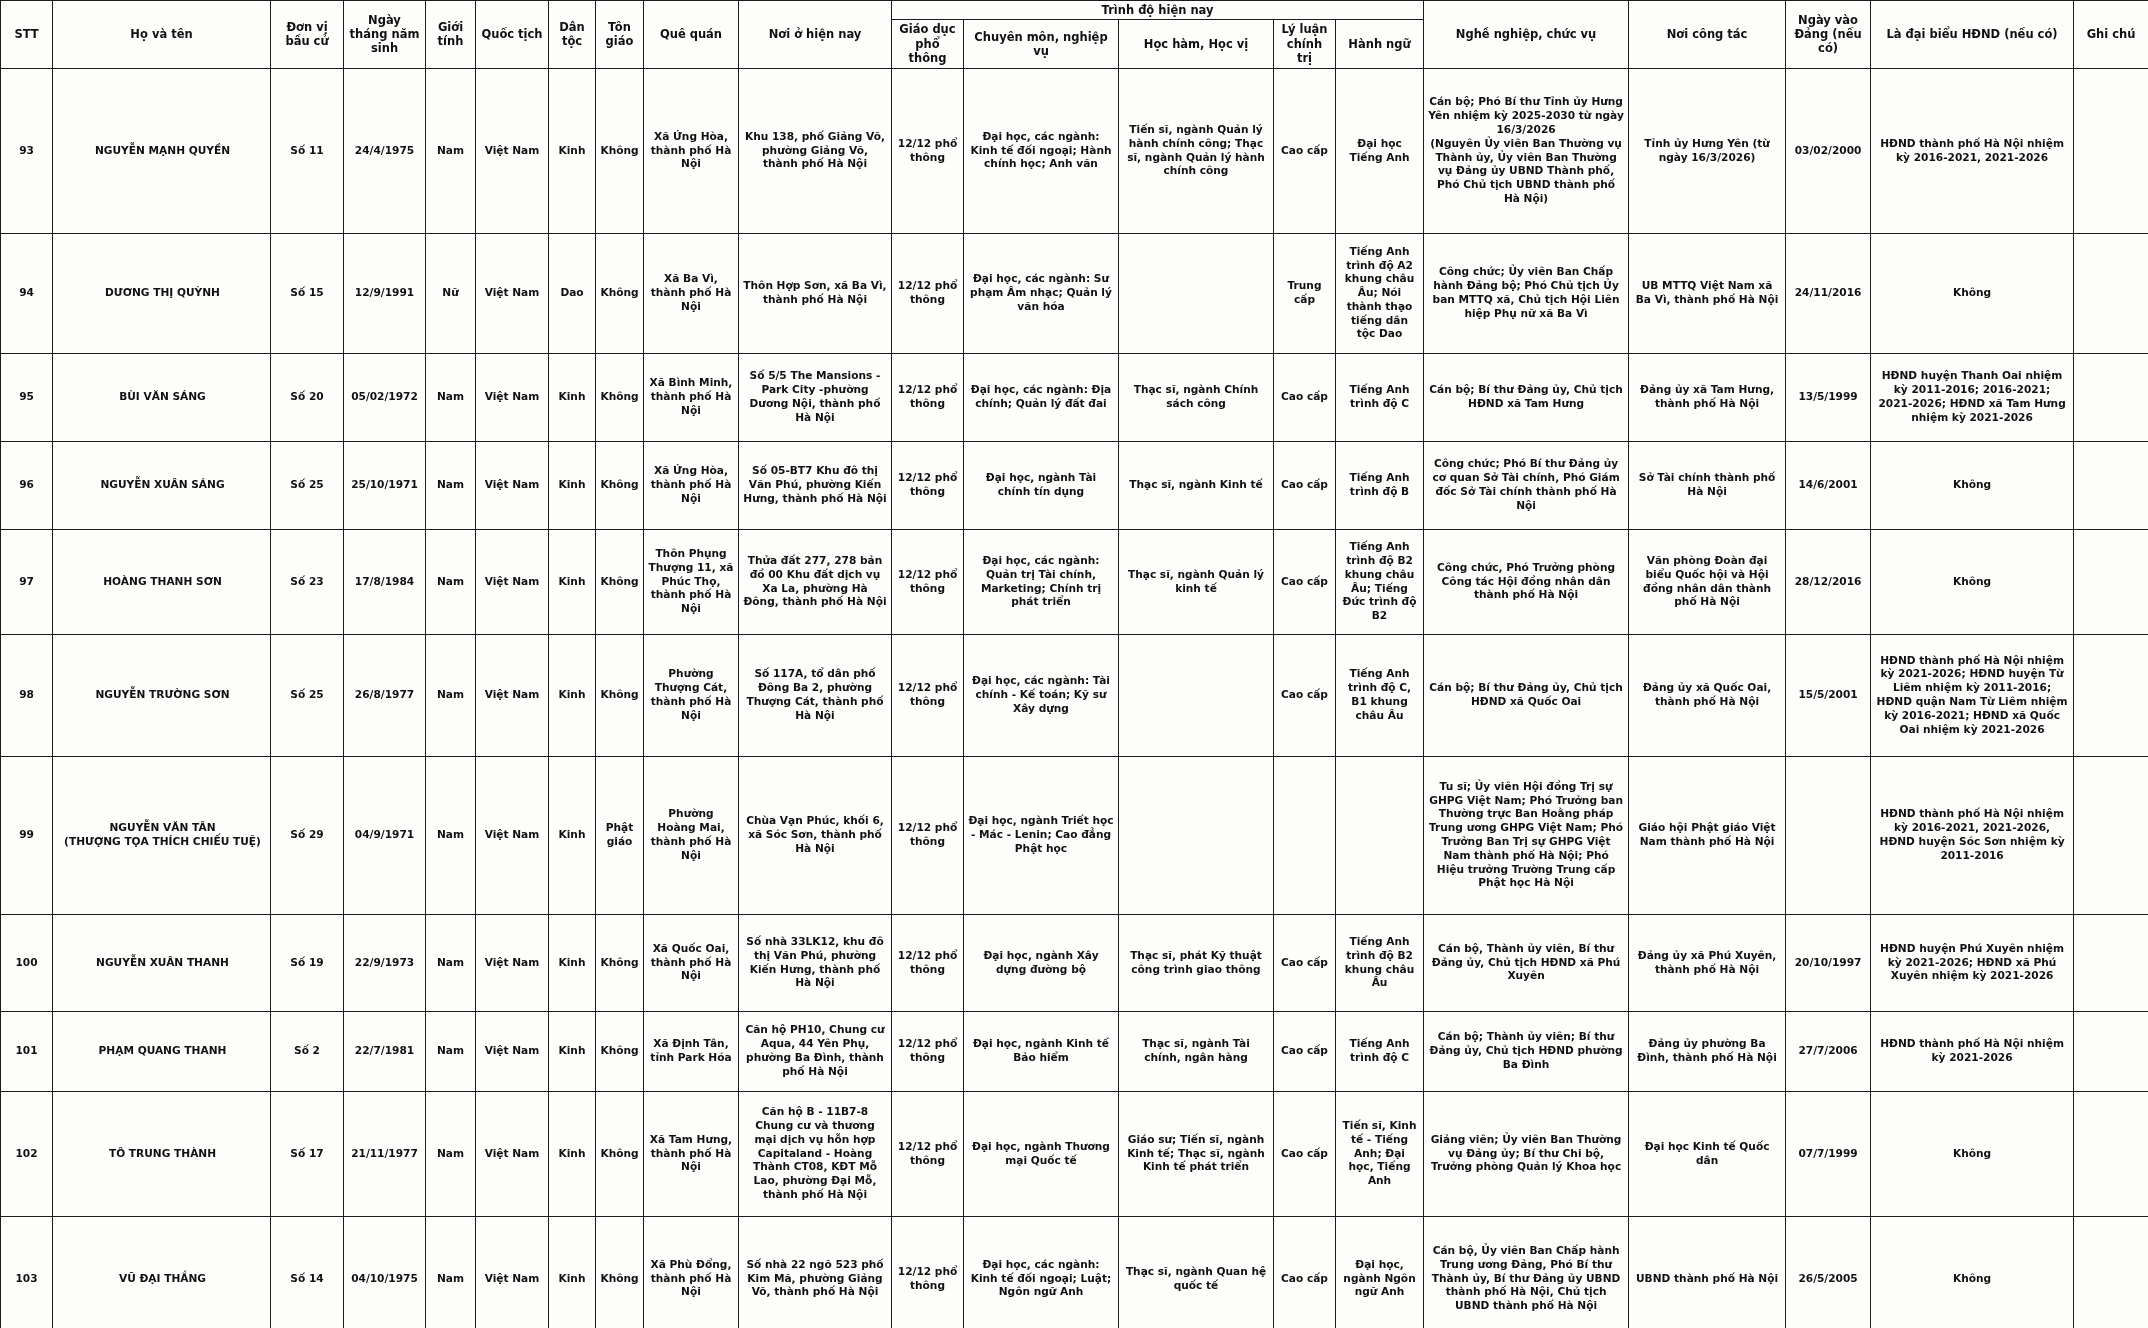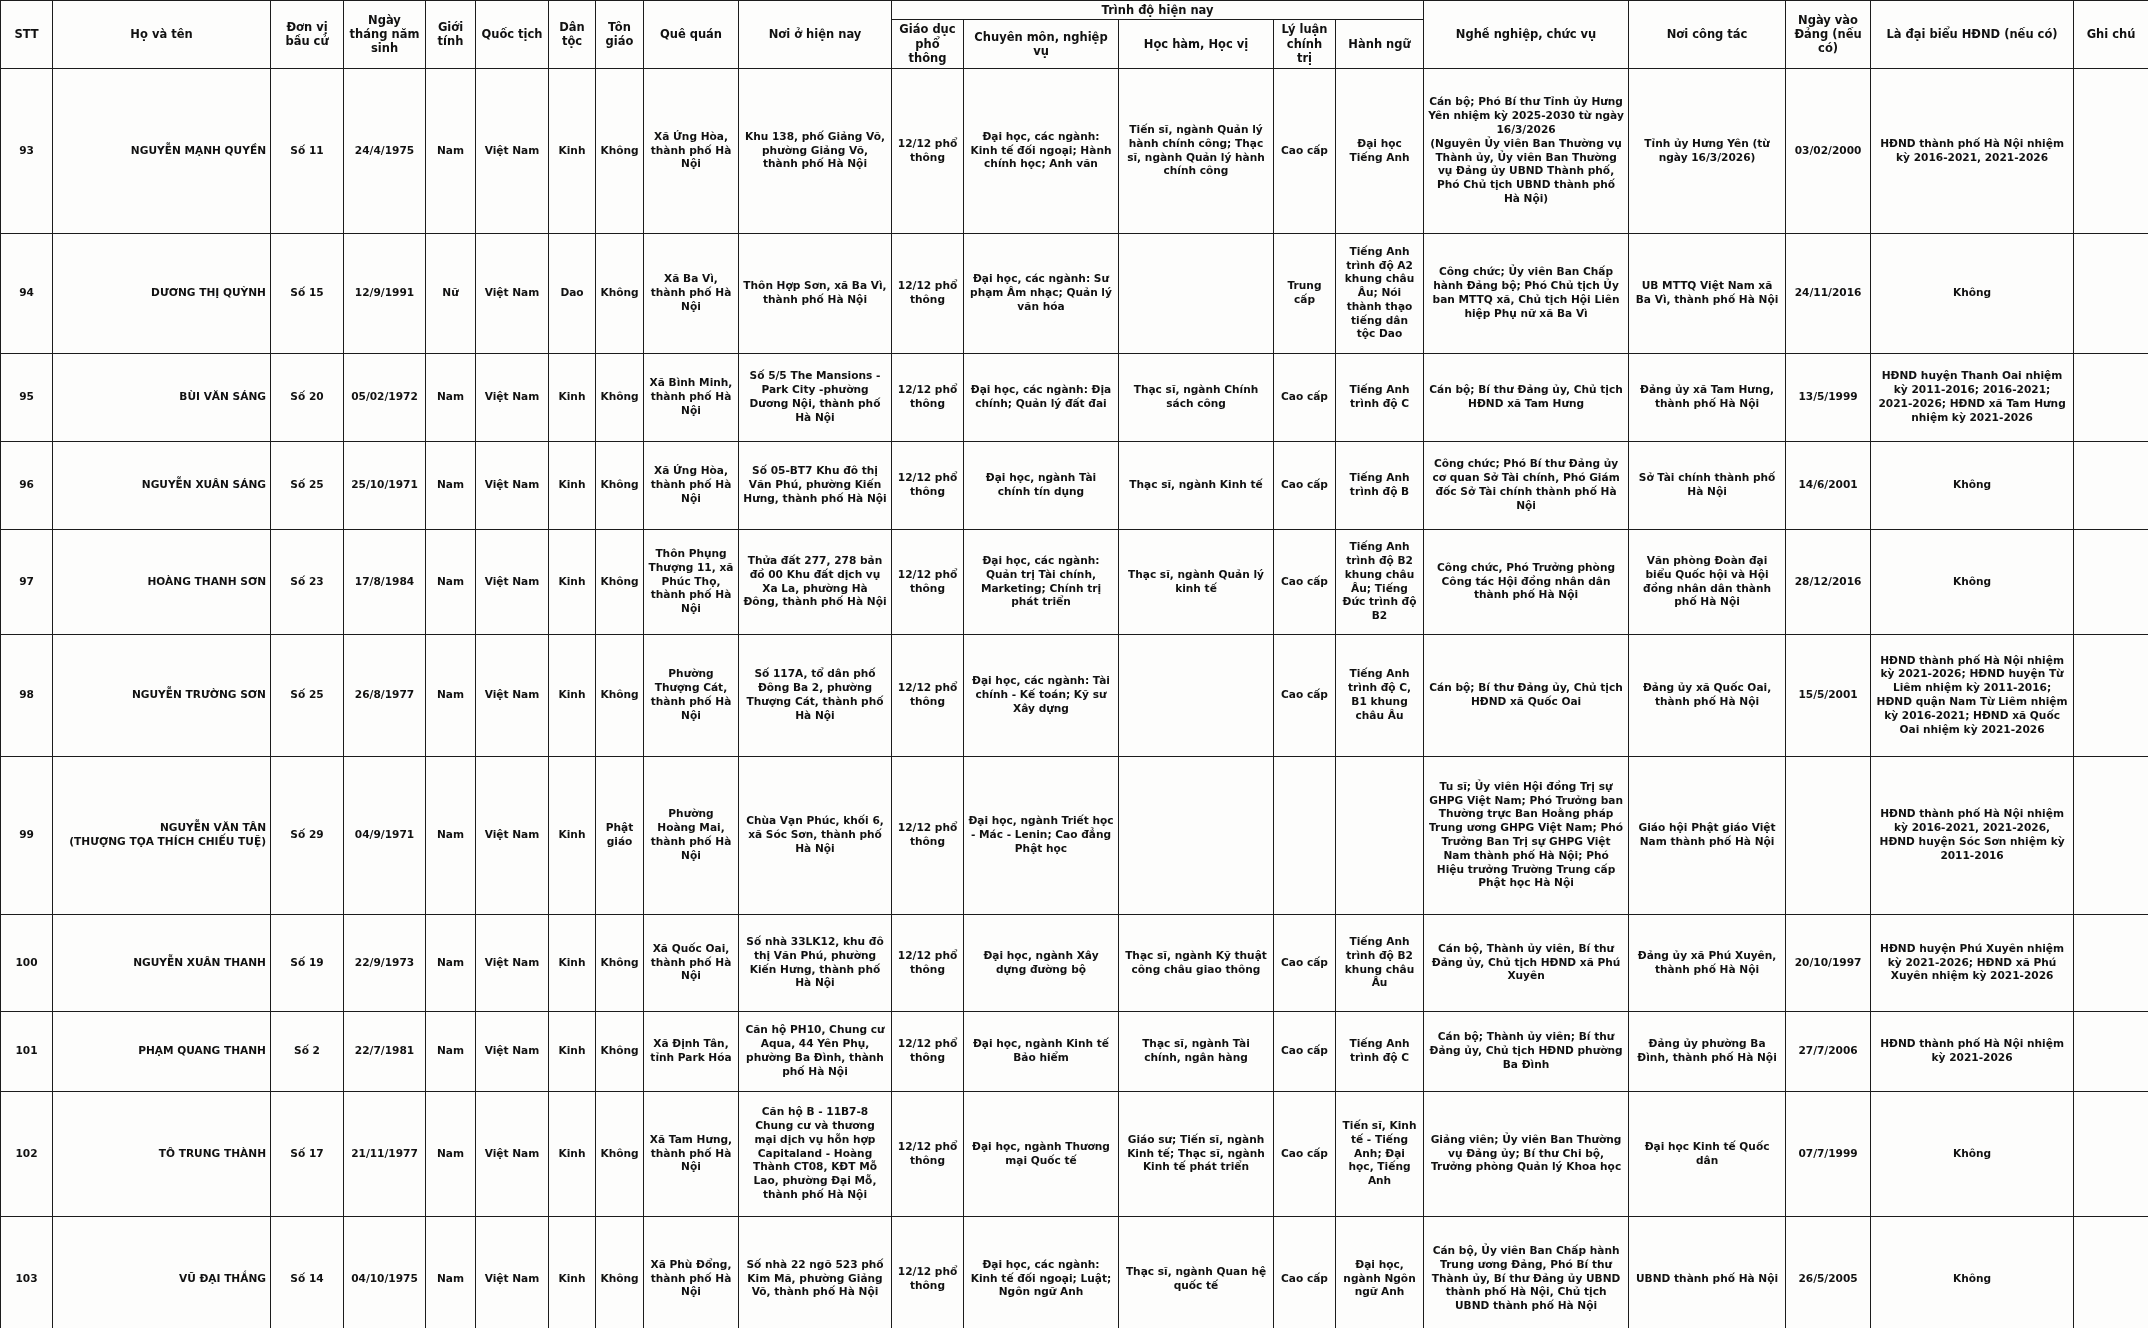--- a/index.html
+++ b/index.html
@@ -31,21 +31,21 @@
     font-weight: 700;
     font-size: 11.5px;
     line-height: 1.25;
   }
   tbody td {
     font-weight: 600;
     font-size: 10.6px;
     line-height: 1.3;
     white-space: pre-line;
   }
-  td.c-name { text-align: right; padding-left: 6px; }
+  td.c-name { text-align: center; padding-left: 6px; }
   thead tr:nth-child(1) { height: 18px; }
   thead tr:nth-child(2) { height: 37px; }
   tbody tr:nth-child(1)  { height: 165px; }
   tbody tr:nth-child(2)  { height: 120px; }
   tbody tr:nth-child(3)  { height: 88px; }
   tbody tr:nth-child(4)  { height: 88px; }
   tbody tr:nth-child(5)  { height: 105px; }
   tbody tr:nth-child(6)  { height: 122px; }
   tbody tr:nth-child(7)  { height: 158px; }
   tbody tr:nth-child(8)  { height: 97px; }
@@ -270,21 +270,21 @@
       <td>Số 19</td>
       <td>22/9/1973</td>
       <td>Nam</td>
       <td>Việt Nam</td>
       <td>Kinh</td>
       <td>Không</td>
       <td>Xã Quốc Oai, thành phố Hà Nội</td>
       <td>Số nhà 33LK12, khu đô thị Văn Phú, phường Kiến Hưng, thành phố Hà Nội</td>
       <td>12/12 phổ thông</td>
       <td>Đại học, ngành Xây dựng đường bộ</td>
-      <td>Thạc sĩ, ngành Kỹ thuật công châu giao thông</td>
+      <td>Thạc sĩ, phát Kỹ thuật công trình giao thông</td>
       <td>Cao cấp</td>
       <td>Tiếng Anh trình độ B2 khung châu Âu</td>
       <td>Cán bộ, Thành ủy viên, Bí thư Đảng ủy, Chủ tịch HĐND xã Phú Xuyên</td>
       <td>Đảng ủy xã Phú Xuyên, thành phố Hà Nội</td>
       <td>20/10/1997</td>
       <td>HĐND huyện Phú Xuyên nhiệm kỳ 2021-2026; HĐND xã Phú Xuyên nhiệm kỳ 2021-2026</td>
       <td></td>
     </tr>
         <tr>
       <td>101</td>

